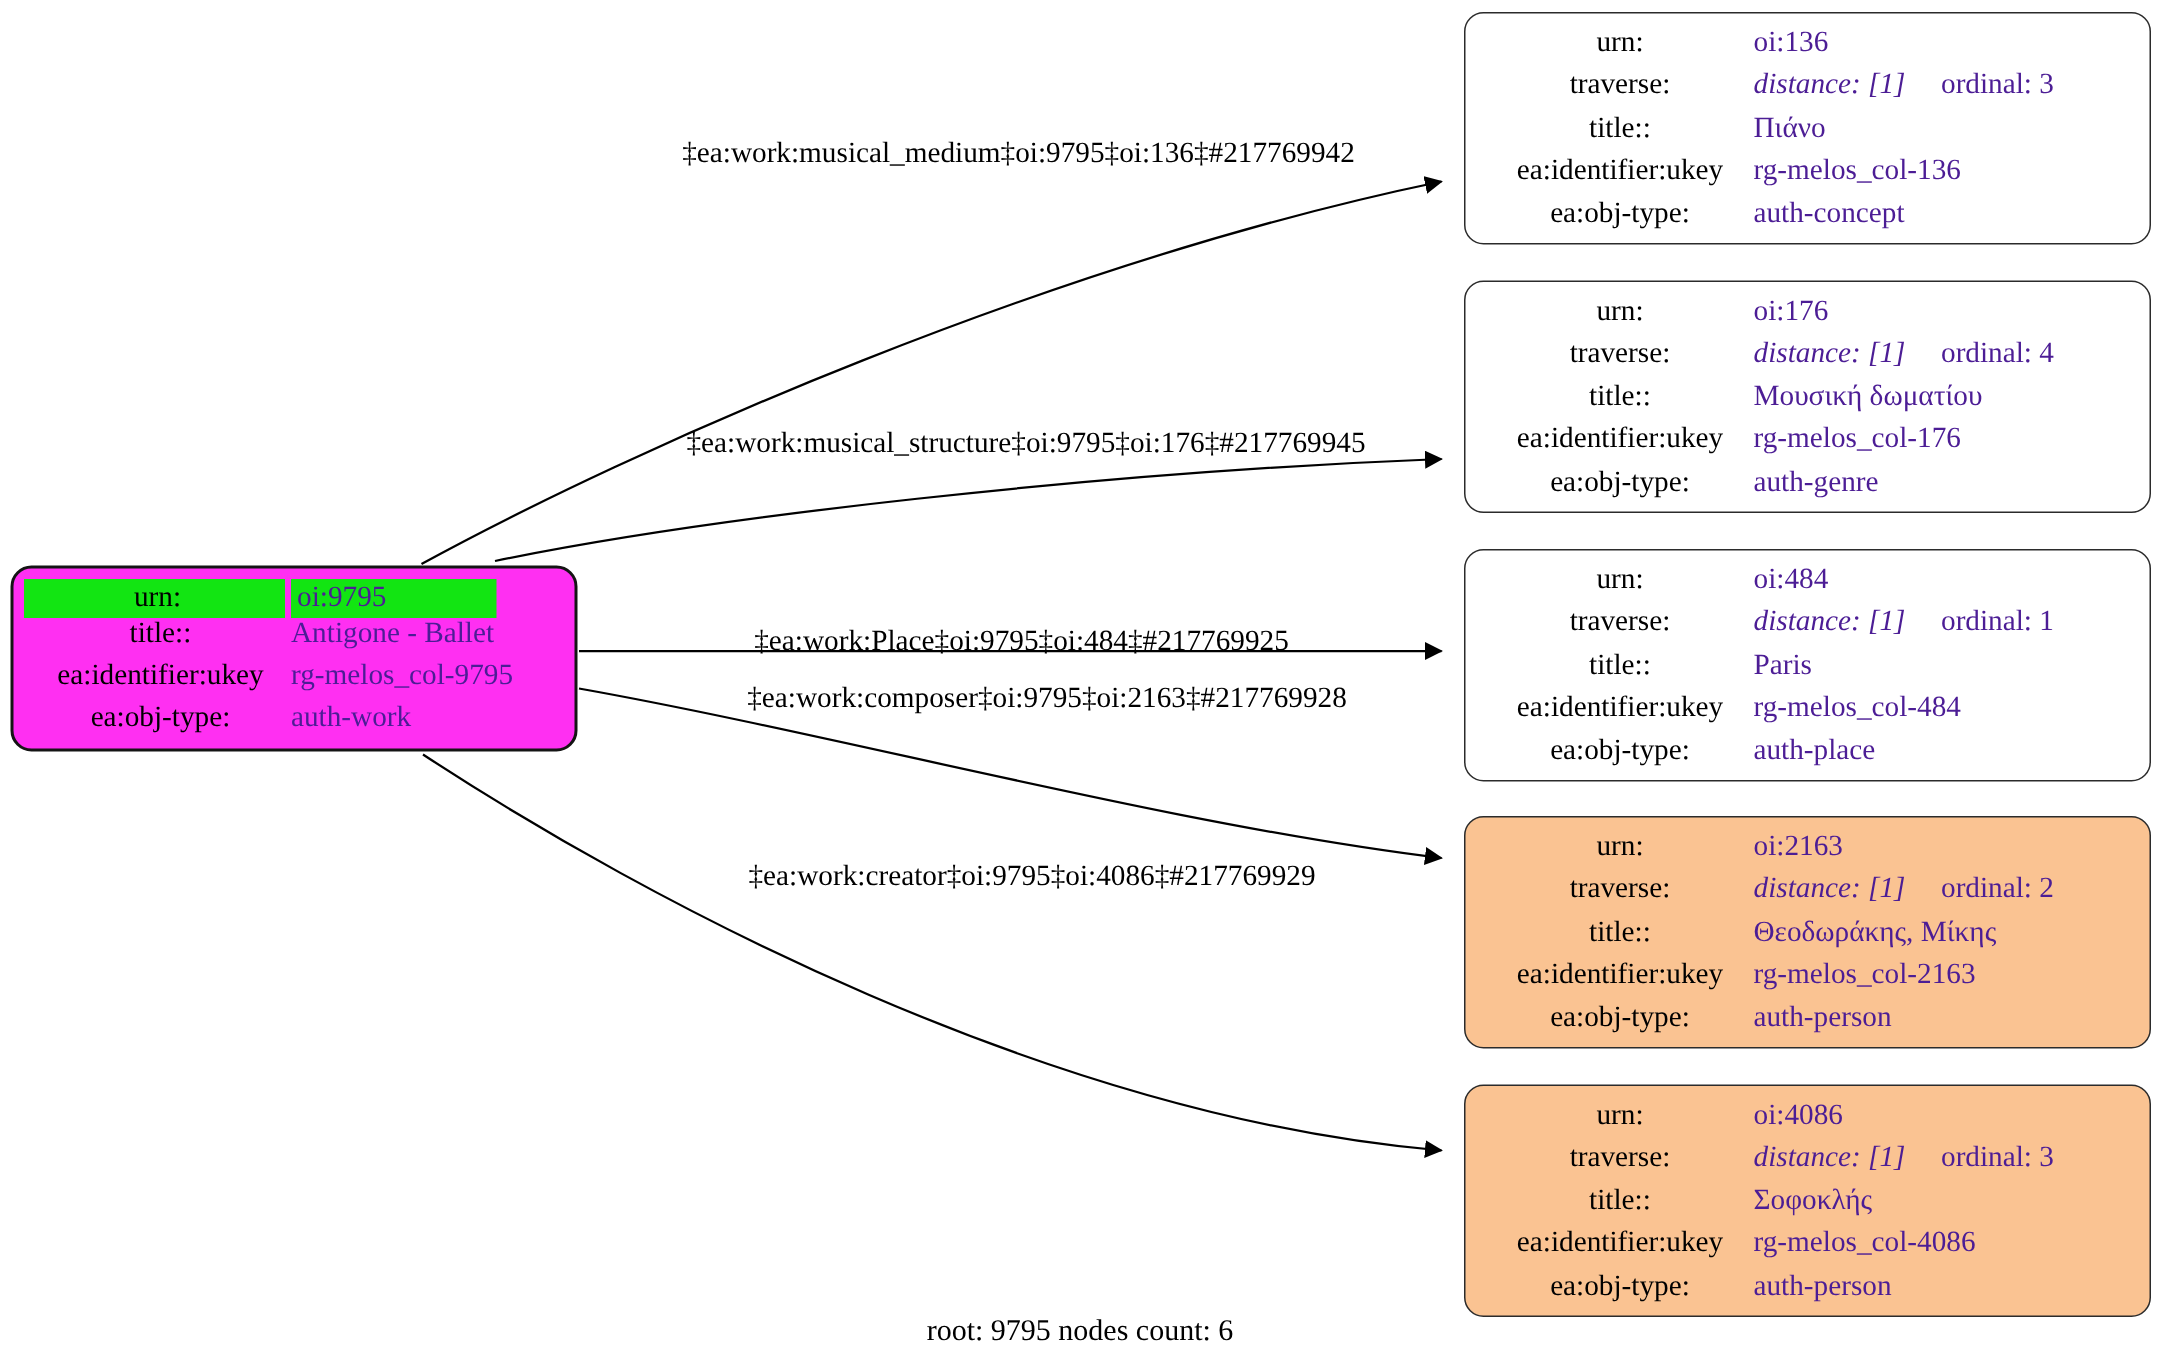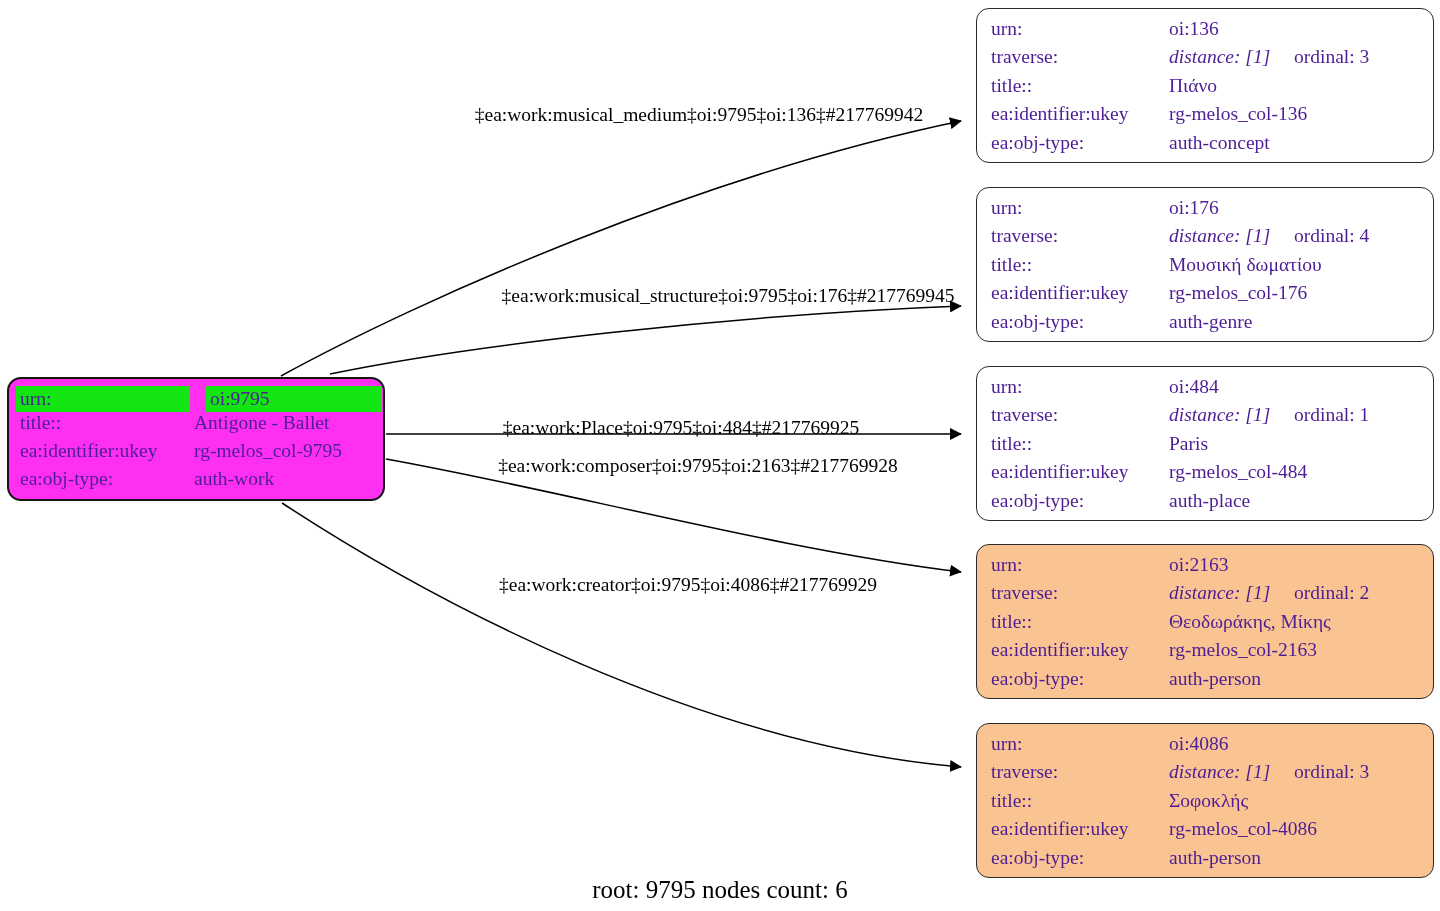--- a/index.html
+++ b/index.html
@@ -38,21 +38,22 @@
   .row {
     display: flex;
     align-items: baseline;
     height: 28.4px;
     white-space: nowrap;
   }
   .k {
     width: 178px;
     flex: 0 0 178px;
     font-size: 19.5px;
-    color: #4c1d95;
+    color: #000000;
+    text-align: center;
   }
   .v {
     font-size: 19.5px;
     color: #4c1d95;
   }
   .v .dist { display: inline-block; width: 125px; font-style: italic; }
 
   
   #root-node {
     position: absolute;
@@ -75,40 +76,40 @@
     line-height: 26px;
   }
   #root-node .row.hl .k {
     width: 170px;
     flex: 0 0 170px;
     padding-left: 4px;
     margin-left: -4px;
   }
   #root-node .row.hl .v {
     padding-left: 4px;
-    padding-right: 112px;
-    margin-left: 16px;
+    padding-right: 73px;
+    margin-left: 4px;
   }
 
   
   .edge-label {
     position: absolute;
     font-size: 19.5px;
     color: #000000;
     white-space: nowrap;
     transform: translateX(-50%);
   }
 
   
   #footer {
     position: absolute;
     left: 720px;
     top: 876px;
     transform: translateX(-50%);
-    font-size: 25px;
+    font-size: 20px;
     color: #000000;
     white-space: nowrap;
   }
 </style>
 </head>
 <body>
 
 <div id="canvas">
 
   <svg id="edge-layer" viewBox="0 0 1440 911" xmlns="http://www.w3.org/2000/svg">
@@ -122,23 +123,23 @@
 
     <path d="M 330,374 C 470,345 730,315 961,306" fill="none" stroke="#000000" stroke-width="1.5" marker-end="url(#arrow)"></path>
 
     <path d="M 386,434 L 961,434" fill="none" stroke="#000000" stroke-width="1.5" marker-end="url(#arrow)"></path>
 
     <path d="M 386,459 C 560,490 780,550 961,572" fill="none" stroke="#000000" stroke-width="1.5" marker-end="url(#arrow)"></path>
 
     <path d="M 282,503 C 430,600 700,745 961,767" fill="none" stroke="#000000" stroke-width="1.5" marker-end="url(#arrow)"></path>
   </svg>
 
-  <div class="edge-label" style="left:679px; top:104px;margin-left:20px;">‡ea:work:musical_medium‡oi:9795‡oi:136‡#217769942</div>
-
-  <div class="edge-label" style="left:684px; top:285px;margin-left:44px;">‡ea:work:musical_structure‡oi:9795‡oi:176‡#217769945</div>
+  <div class="edge-label" style="left:679px; top:92px;">‡ea:work:musical_medium‡oi:9795‡oi:136‡#217769942</div>
+
+  <div class="edge-label" style="left:684px; top:285px;">‡ea:work:musical_structure‡oi:9795‡oi:176‡#217769945</div>
 
   <div class="edge-label" style="left:681px; top:417px;">‡ea:work:Place‡oi:9795‡oi:484‡#217769925</div>
 
   <div class="edge-label" style="left:698px; top:455px;">‡ea:work:composer‡oi:9795‡oi:2163‡#217769928</div>
 
   <div class="edge-label" style="left:688px; top:574px;font-family:Liberation Serif, serif;">‡ea:work:creator‡oi:9795‡oi:4086‡#217769929</div>
 
   <div id="root-node">
     <div class="row hl">
       <span class="k">urn:</span>

